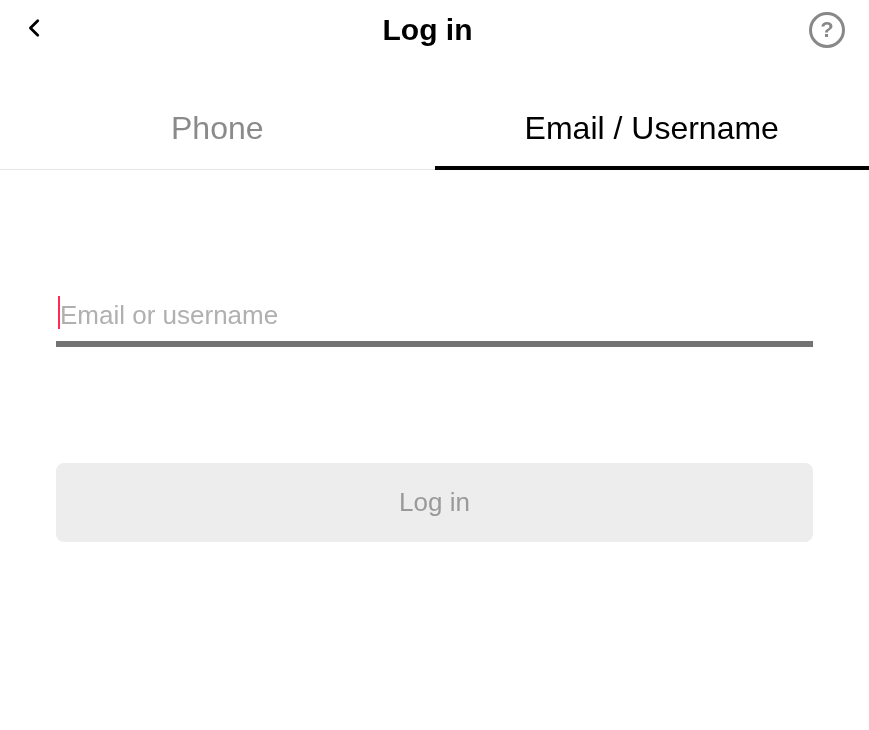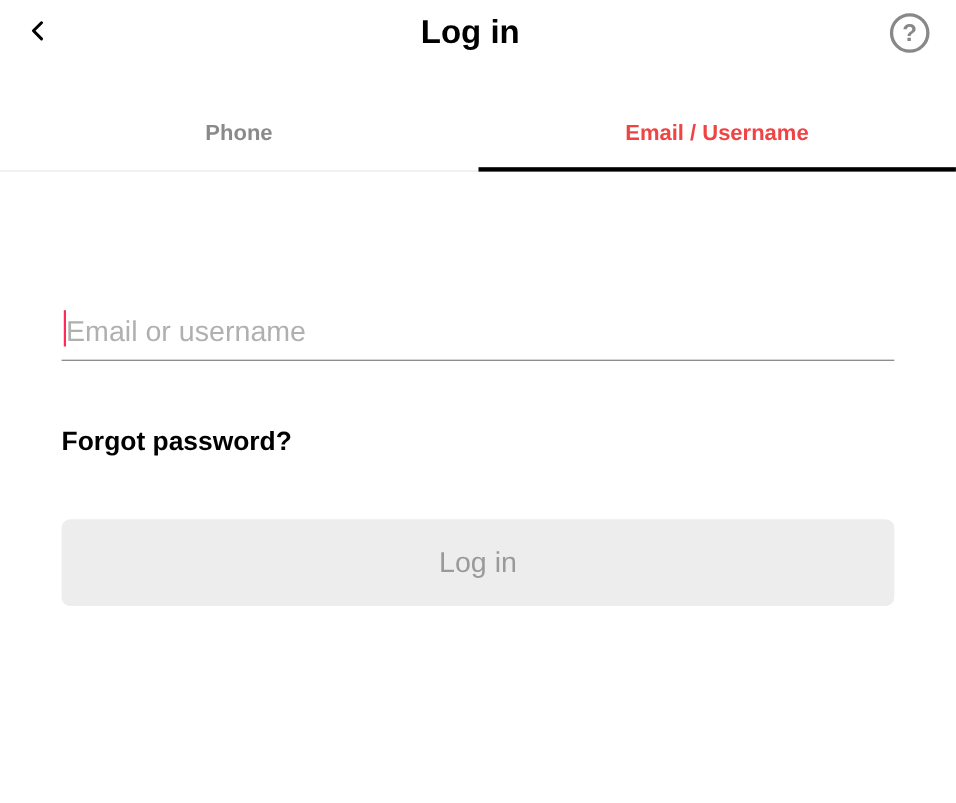--- a/index.html
+++ b/index.html
@@ -53,47 +53,47 @@
     }
     .tabs {
       display: flex;
       border-bottom: 1px solid #e6e6e6;
       margin-top: 28px;
     }
     .tab {
       flex: 1;
       text-align: center;
       padding: 22px 0;
-      font-size: 20px;
-      font-weight: 700;
+      font-size: 32px;
+      font-weight: 400;
       cursor: pointer;
     }
     .tab-inactive {
       color: #8a8a8a;
     }
     .tab-active {
-      color: #ef4444;
+      color: #000000;
       position: relative;
     }
     .tab-active::after {
       content: "";
       position: absolute;
       left: 0;
       right: 0;
       bottom: -1px;
       height: 4px;
       background: #000;
     }
     .form {
       padding: 0 56px;
       margin-top: 120px;
     }
     .field {
       position: relative;
-      border-bottom: 1px solid #737373;
+      border-bottom: 6px solid #737373;
       padding: 10px 0;
       margin-bottom: 60px;
     }
     .field input {
       width: 100%;
       border: none;
       outline: none;
       font-size: 26px;
       background: transparent;
       color: #000;
@@ -158,16 +158,15 @@
   </div>
 </div>
 
 <div class="form">
   <div class="field">
     <div class="caret"></div>
     <input type="text" placeholder="Email or username" style="">
   </div>
 
 
-  <div class="forgot">Forgot password?</div>
 
   <button class="login-btn">Log in</button>
 </div>
 
 </body></html>

